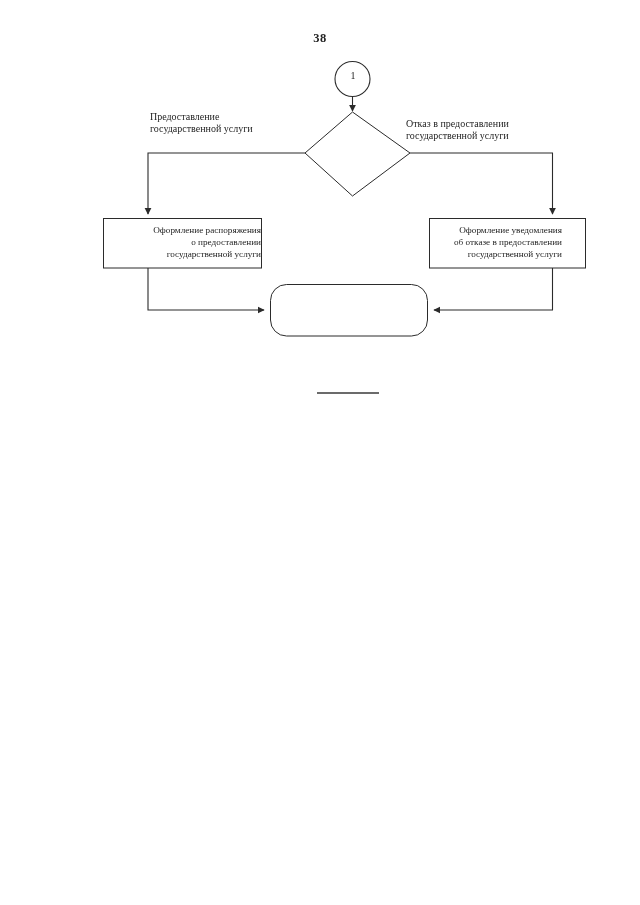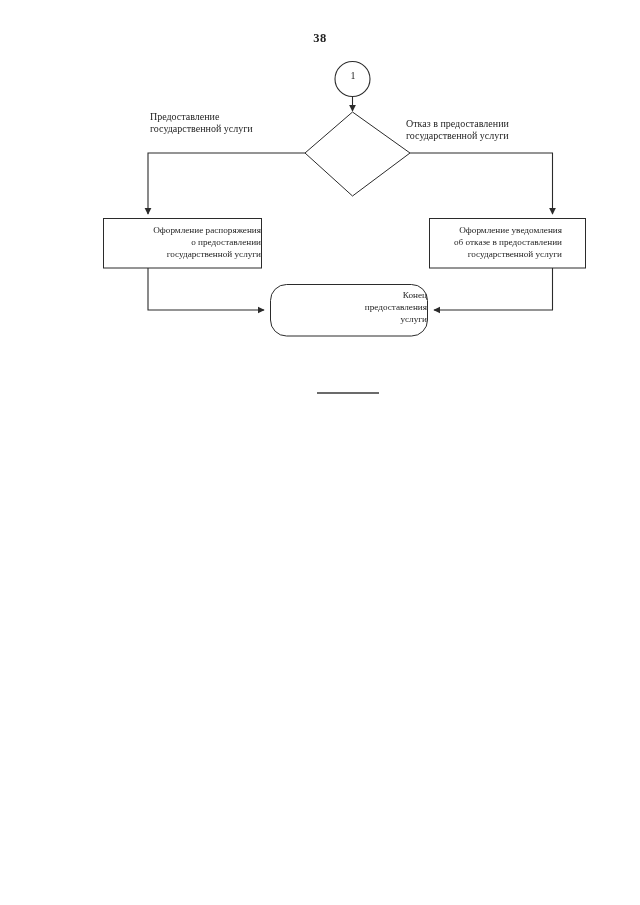--- a/index.html
+++ b/index.html
@@ -137,17 +137,14 @@
 государственной услуги</div>
 
   <div class="node-text" id="text-approve">Оформление распоряжения
 о предоставлении
 государственной услуги</div>
 
   <div class="node-text" id="text-refuse">Оформление уведомления
 об отказе в предоставлении
 государственной услуги</div>
 
-  <div class="node-text" id="text-end">Конец
-предоставления
-услуги</div>
 
 </div>
 
 </body></html>

